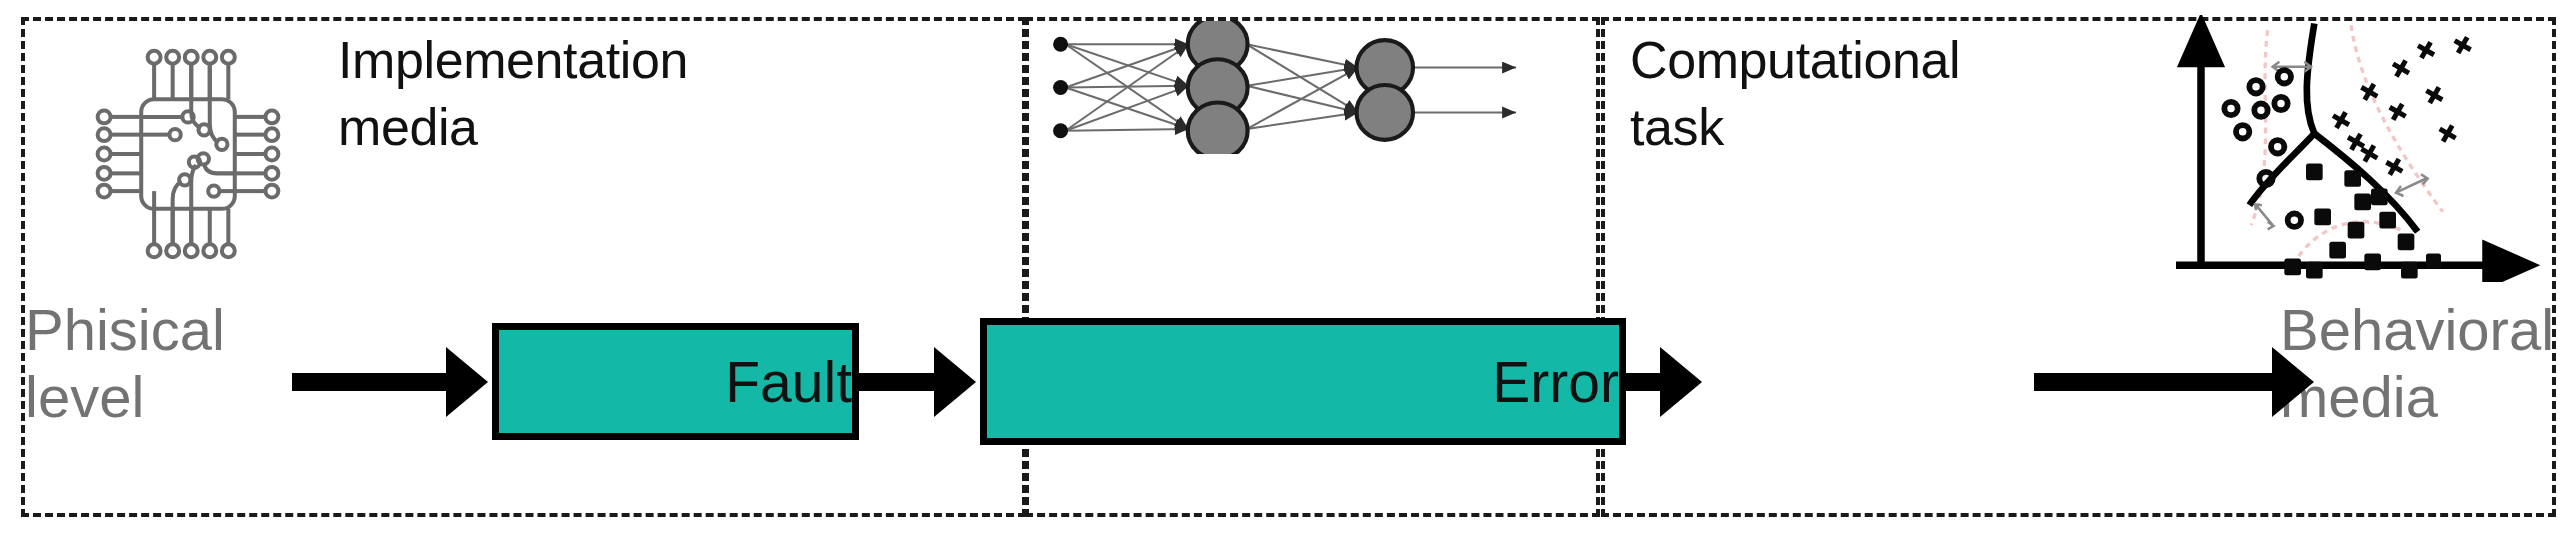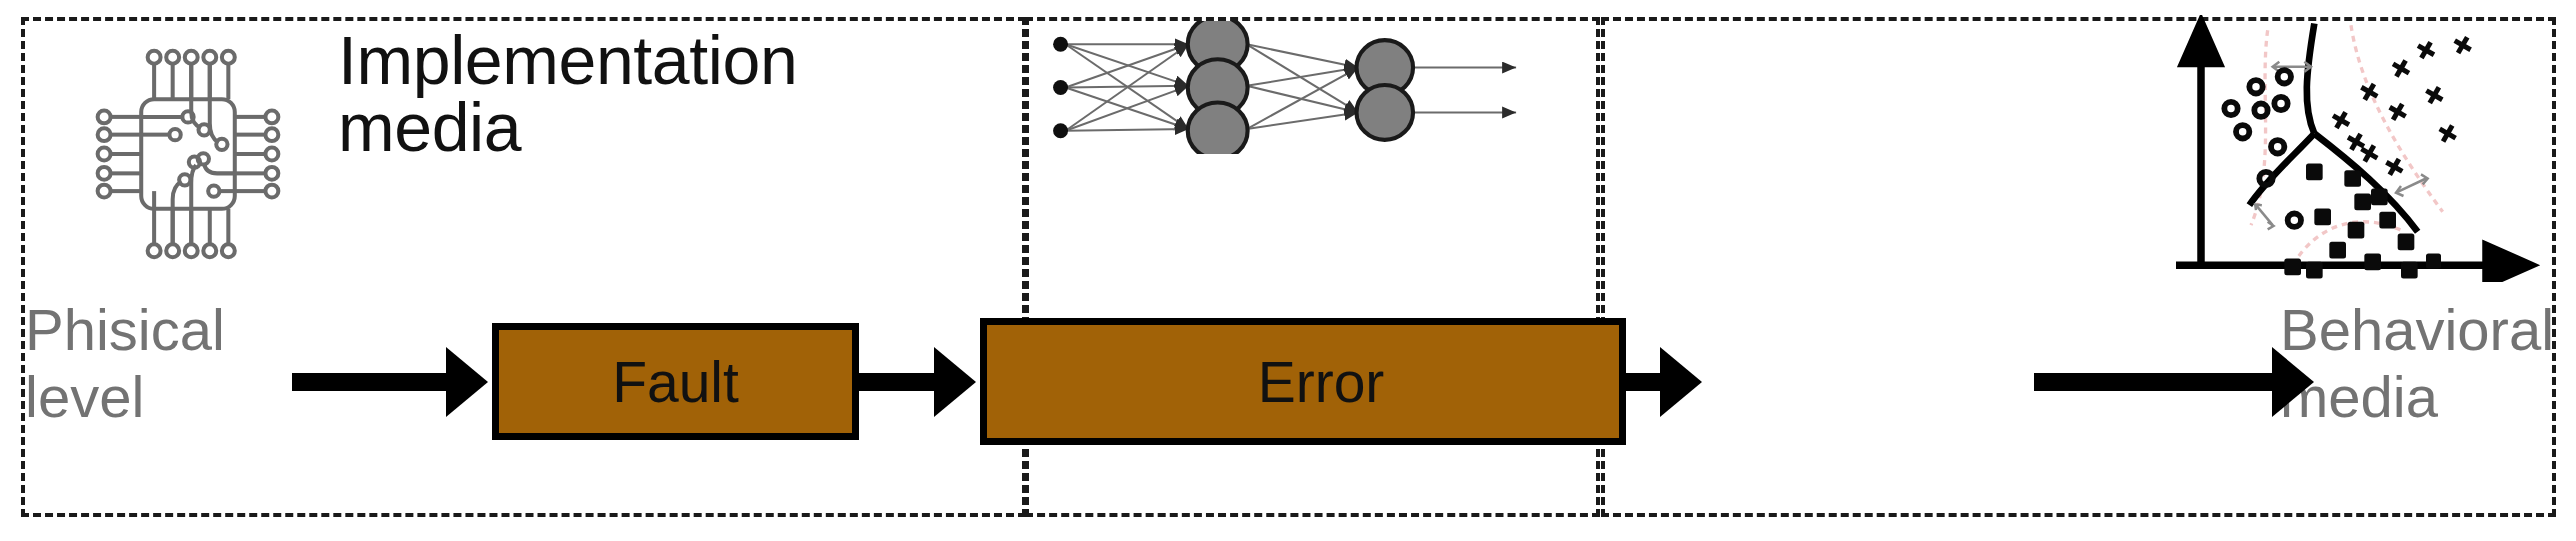--- a/index.html
+++ b/index.html
@@ -8,33 +8,33 @@
 
   .stage{position:absolute;left:0;top:0;width:2576px;height:542px;}
 
   
   .panel{position:absolute;border:4.2px dashed #1a1a1a;box-sizing:border-box;background:transparent;}
   #panel-impl{left:21px;  top:16.7px; width:1005px; height:500px;}
   #panel-comp{left:1025px;top:16.7px; width:575px;  height:500px;}
   #panel-behav{left:1601px;top:16.7px;width:955px; height:500px;}
 
   
-  .zone-title{position:absolute;font-size:68px;line-height:67px;letter-spacing:-0.4px;
+  .zone-title{position:absolute;font-size:52px;line-height:67px;letter-spacing:-0.4px;
               color:#111;white-space:pre-line;}
   #impl-title{left:338px; top:27px; width:534px;}
   #comp-title{left:1630px;top:27px; width:467px;}
 
   .level-label{position:absolute;font-size:58px;line-height:67px;color:#737373;
                text-align:left;white-space:pre-line;}
   #phys-level{left:25px;  top:296px; width:275px;}
   #behav-level{left:2280px;top:296px;width:288px;}
 
   
-  .flowbox{position:absolute;border:7.5px solid #000;background:#a16207;box-sizing:border-box;
-           display:flex;align-items:center;justify-content:center;z-index:6;}
+  .flowbox{position:absolute;border:7.5px solid #000;background:#14b8a6;box-sizing:border-box;
+           display:flex;align-items:center;justify-content:flex-end;z-index:6;}
   .flowbox span{font-size:57px;line-height:58px;color:#111;}
   #box-fault  {left:492px; top:323px; width:367px;height:117px;}
   #box-error  {left:980px;top:318px; width:646px;height:127px;padding-left:36px;}
   #box-failure{left:1705px;top:323px; width:329px;height:117px;}
 
   
   .arrow{position:absolute;height:18.3px;background:#000;z-index:5;}
   .arrow::after{content:"";position:absolute;right:-38px;top:50%;transform:translateY(-50%);
                 width:0;height:0;border-top:35px solid transparent;border-bottom:35px solid transparent;
                 border-left:42px solid #000;}
@@ -53,20 +53,22 @@
 <body>
 
 <div class="stage">
 
   <div class="panel" id="panel-impl"></div>
   <div class="panel" id="panel-comp"></div>
   <div class="panel" id="panel-behav"></div>
 
   <div class="zone-title" id="impl-title">Implementation
 media</div>
+  <div class="zone-title" id="comp-title">Computational
+task</div>
 
   <div class="level-label" id="phys-level">Phisical
 level</div>
   <div class="level-label" id="behav-level">Behavioral
 media</div>
 
   <div class="icon-wrap" id="chip-icon">
     <svg viewBox="0 0 300 300" width="242" height="242">
       <g fill="none" stroke="#6b6b6b" stroke-width="5">
         <rect x="92" y="82" width="116" height="136" rx="16"></rect>

